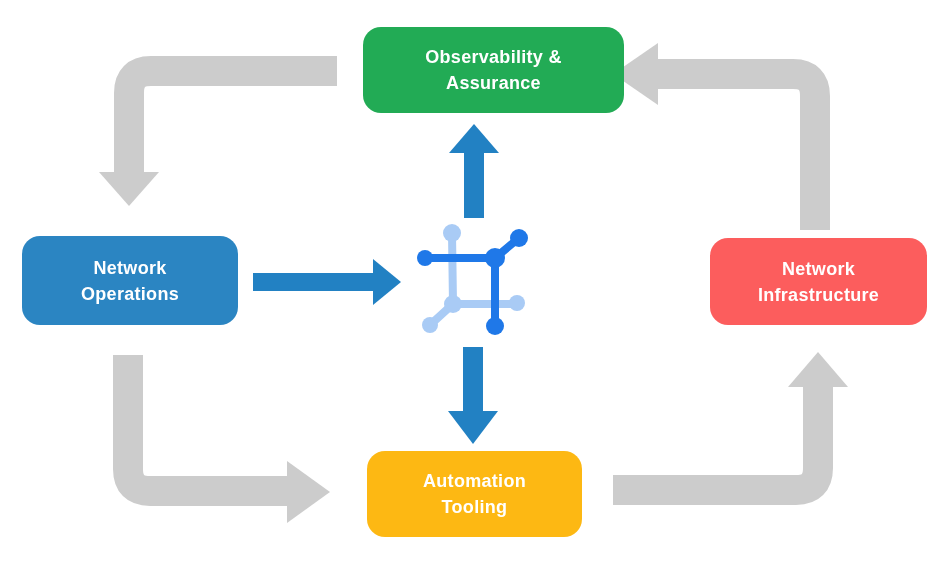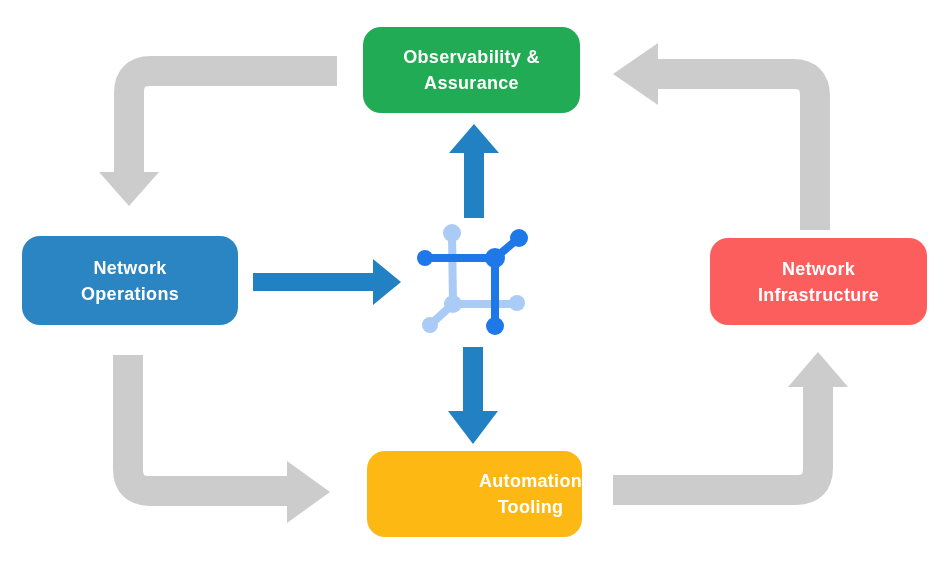--- a/index.html
+++ b/index.html
@@ -29,24 +29,24 @@
 
   .node{
     position:absolute;
     display:flex;align-items:center;justify-content:center;
     border-radius:18px;
     color:var(--text,#fff);
     font-size:18px;font-weight:700;letter-spacing:.3px;
     text-align:center;line-height:26px;
   }
   .node span{white-space:pre-line;}
-  .node-green{left:363px;top:27px;width:217px;height:86px;background:var(--green);}
+  .node-green{left:363px;top:27px;width:261px;height:86px;background:var(--green);}
   .node-blue{left:22px;top:236px;width:216px;height:89px;background:var(--blue);}
   .node-red{left:710px;top:238px;width:217px;height:87px;background:var(--red);}
-  .node-yellow{left:367px;top:451px;width:215px;height:86px;background:var(--yellow);justify-content:flex-end;}
+  .node-yellow{left:367px;top:451px;width:215px;height:86px;background:var(--yellow);}
 </style>
 </head>
 <body>
 
 <div class="canvas">
 
   <svg class="arrows" viewBox="0 0 948 570">
 
     <g>
       <path class="g-stroke" d="M 337 71 H 151 Q 129 71 129 93 V 172"></path>

